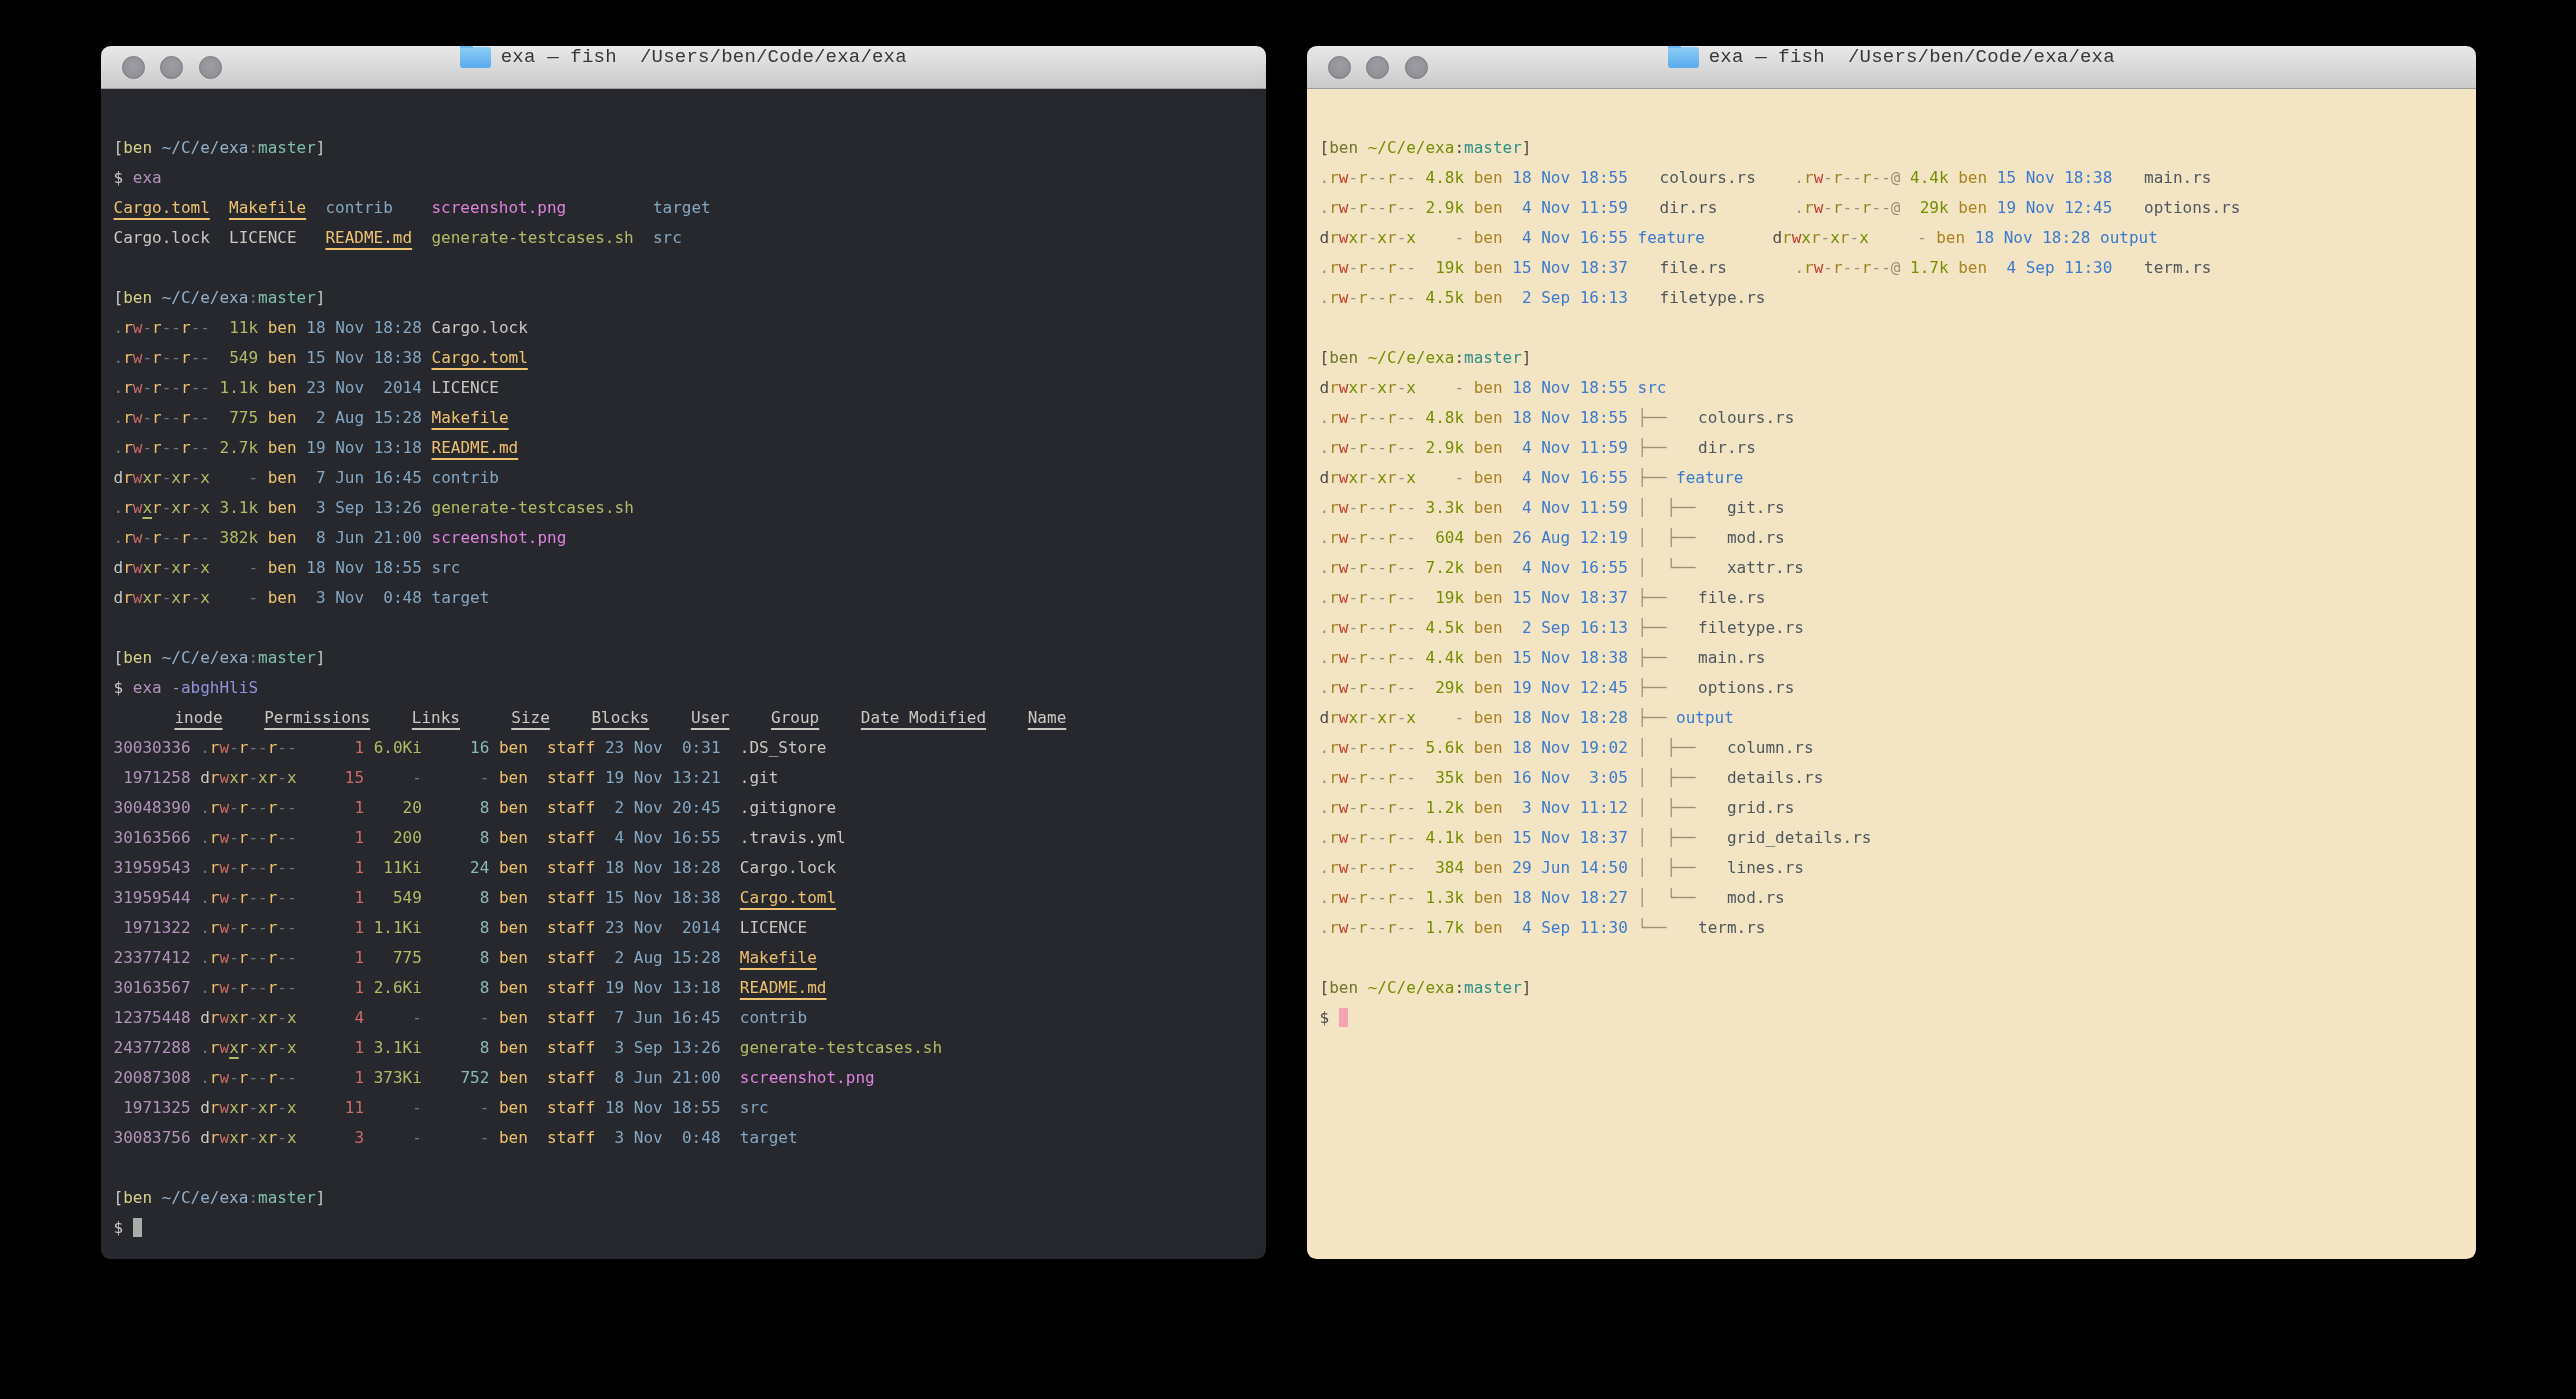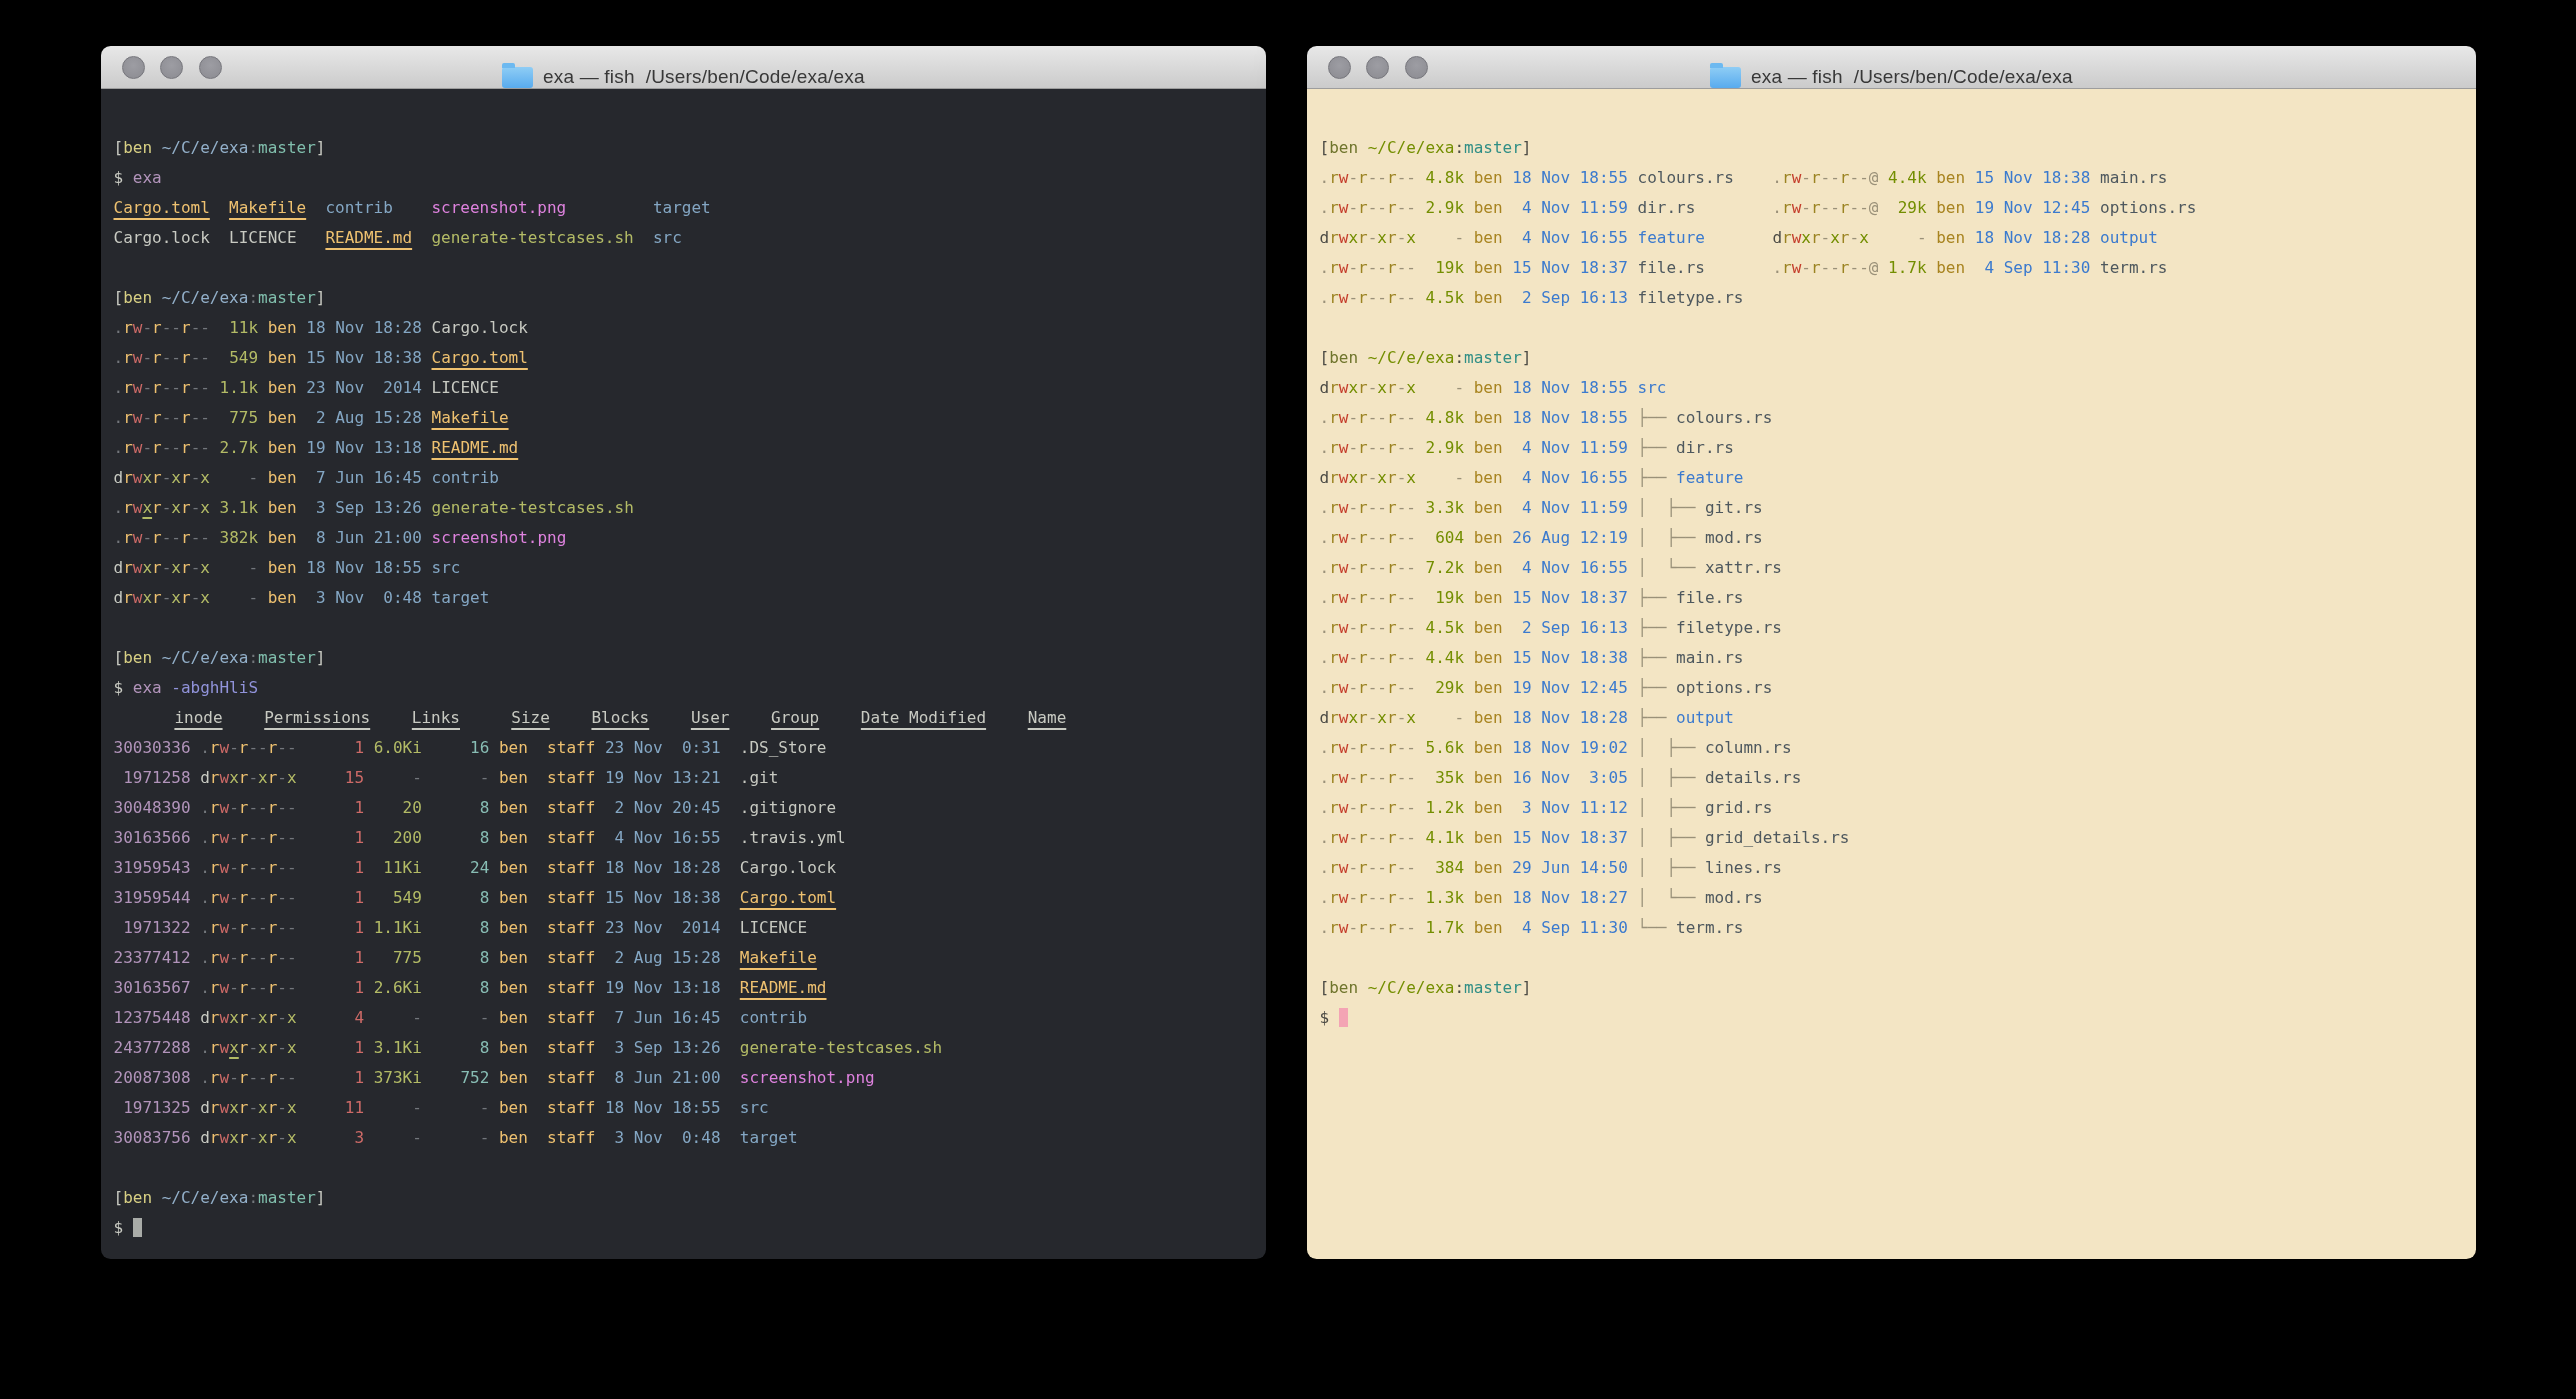--- a/index.html
+++ b/index.html
@@ -1,33 +1,33 @@
 <!DOCTYPE html>
 <html><head>
 <meta charset="utf-8">
 <style>
   html,body{margin:0;padding:0;}
   body{width:2576px;height:1400px;position:relative;background:#000;font-family:"Liberation Sans",sans-serif;overflow:hidden;}
   .term-window{position:absolute;top:46px;height:1213px;border-radius:9.6px;overflow:hidden;box-shadow:0 21px 48px rgba(0,0,0,.75);}
   .win-left{left:101px;width:1165px;}
   .win-right{left:1307px;width:1169px;}
-  .titlebar{height:42px;background:linear-gradient(#e8e8e8,#cbcbcb);border-bottom:1px solid #9d9d9d;position:relative;display:flex;align-items:flex-end;justify-content:center;}
+  .titlebar{height:42px;background:linear-gradient(#e8e8e8,#cbcbcb);border-bottom:1px solid #9d9d9d;position:relative;display:flex;align-items:flex-start;justify-content:center;font-family:Liberation Mono, monospace;}
   .traffic{position:absolute;left:21px;top:0;height:42px;display:flex;align-items:center;gap:15.3px;}
   .dot{width:23px;height:23px;border-radius:50%;background:radial-gradient(circle at 50% 40%,#9d9da3,#8b8b91);border:1px solid #76767c;box-sizing:border-box;}
   .title-wrap{display:flex;align-items:center;gap:9.6px;}
   .folder{width:31px;height:21px;background:linear-gradient(#8fcdf5,#58abee);border-radius:2.9px;position:relative;display:inline-block;}
   .folder::before{content:"";position:absolute;top:-3.8px;left:0;width:12.5px;height:4.8px;background:#6db9f0;border-radius:1.9px 1.9px 0 0;}
   .title-text{font-size:19px;color:#383838;white-space:pre;font-weight:400;letter-spacing:0.2px;}
   .term-body{height:1171px;overflow:hidden;background:var(--bg);padding:44px 12.5px 0 12.5px;box-sizing:border-box;
     font-family:"DejaVu Sans Mono","Liberation Mono",monospace;font-size:16px;line-height:30px;}
   .line{white-space:pre;height:30px;}
   .seg-fg{color:var(--fg);} .seg-dim{color:var(--dim);} .seg-yel{color:var(--yel);}
   .seg-red{color:var(--red);} .seg-grn{color:var(--grn);} .seg-cyn{color:var(--cyn);}
   .seg-blu{color:var(--blu);} .seg-pur{color:var(--pur);} .seg-vio{color:var(--vio);}
-  .seg-pnk{color:var(--pnk);} .seg-ben{color:var(--ben);} .seg-file{color:var(--file);}
+  .seg-pnk{color:var(--pnk);} .seg-ben{color:var(--ben);} .seg-file{color:var(--file);margin-left:22px;}
   .seg-teal{color:var(--teal);} .seg-pben{color:var(--pben);} .seg-ppath{color:var(--ppath);}
   .seg-pbr{color:var(--pbr);}
   .seg-yelu{color:var(--yel);text-decoration:underline;text-decoration-thickness:1.9px;text-underline-offset:4.8px;}
   .seg-fgu{color:var(--fg);text-decoration:underline;text-decoration-thickness:1.9px;text-underline-offset:4.8px;margin-left:32px;}
   .u{text-decoration:underline;text-decoration-thickness:1.9px;text-underline-offset:3.8px;}
   .seg-cur{background:var(--cur);}
 </style>
 </head>
 <body>
 

